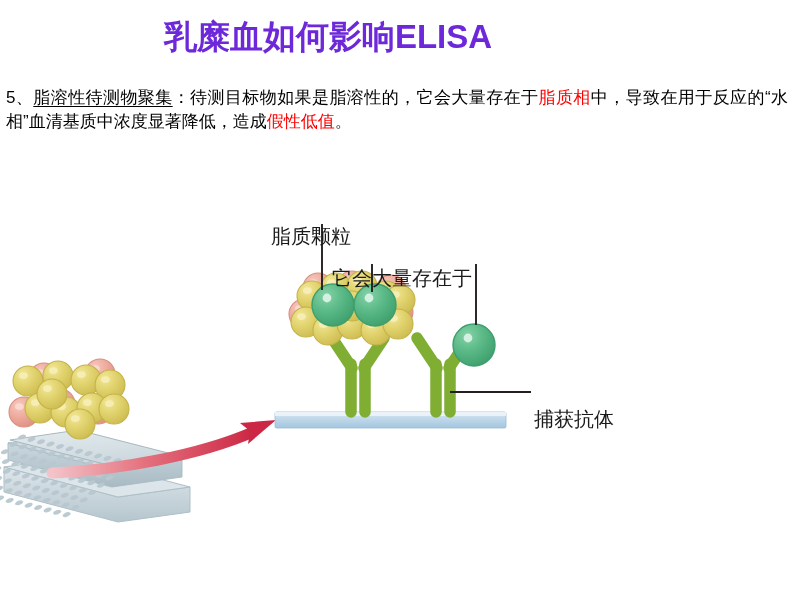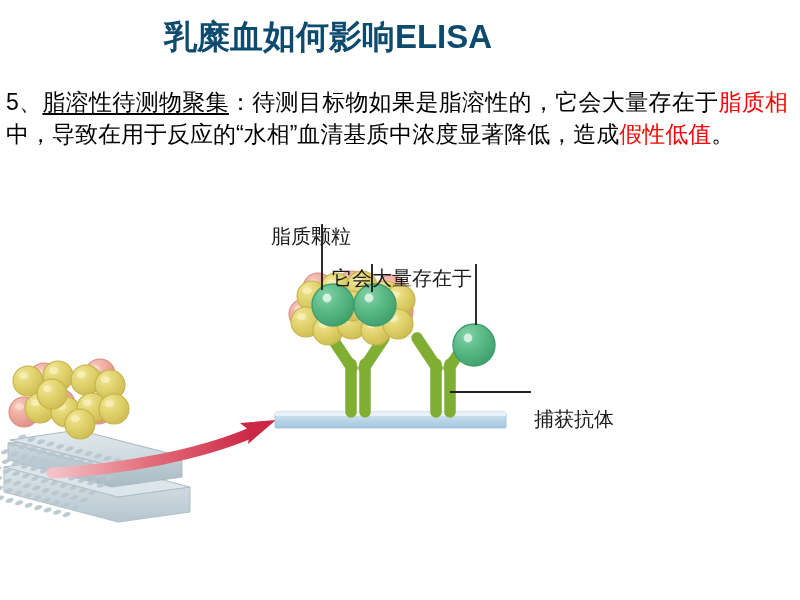--- a/index.html
+++ b/index.html
@@ -18,34 +18,34 @@
 
   
   #slide-title {
     position: absolute;
     left: 0;
     top: 16px;
     width: 656px;
     text-align: center;
     font-size: 33px;
     font-weight: bold;
-    color: #0c4a6e;
+    color: #6d28d9;
     letter-spacing: 0px;
     line-height: 42px;
     white-space: nowrap;
   }
 
   
   #body-paragraph {
     position: absolute;
     left: 6px;
     top: 86px;
     width: 782px;
-    font-size: 23px;
-    line-height: 32px;
+    font-size: 17px;
+    line-height: 24px;
     color: #000000;
     text-align: justify;
     text-justify: inter-character;
   }
   .u-underline { text-decoration: underline; text-underline-offset: 3px; }
   .t-red { color: #ff0000; }
 
   
   #figure {
     position: absolute;

